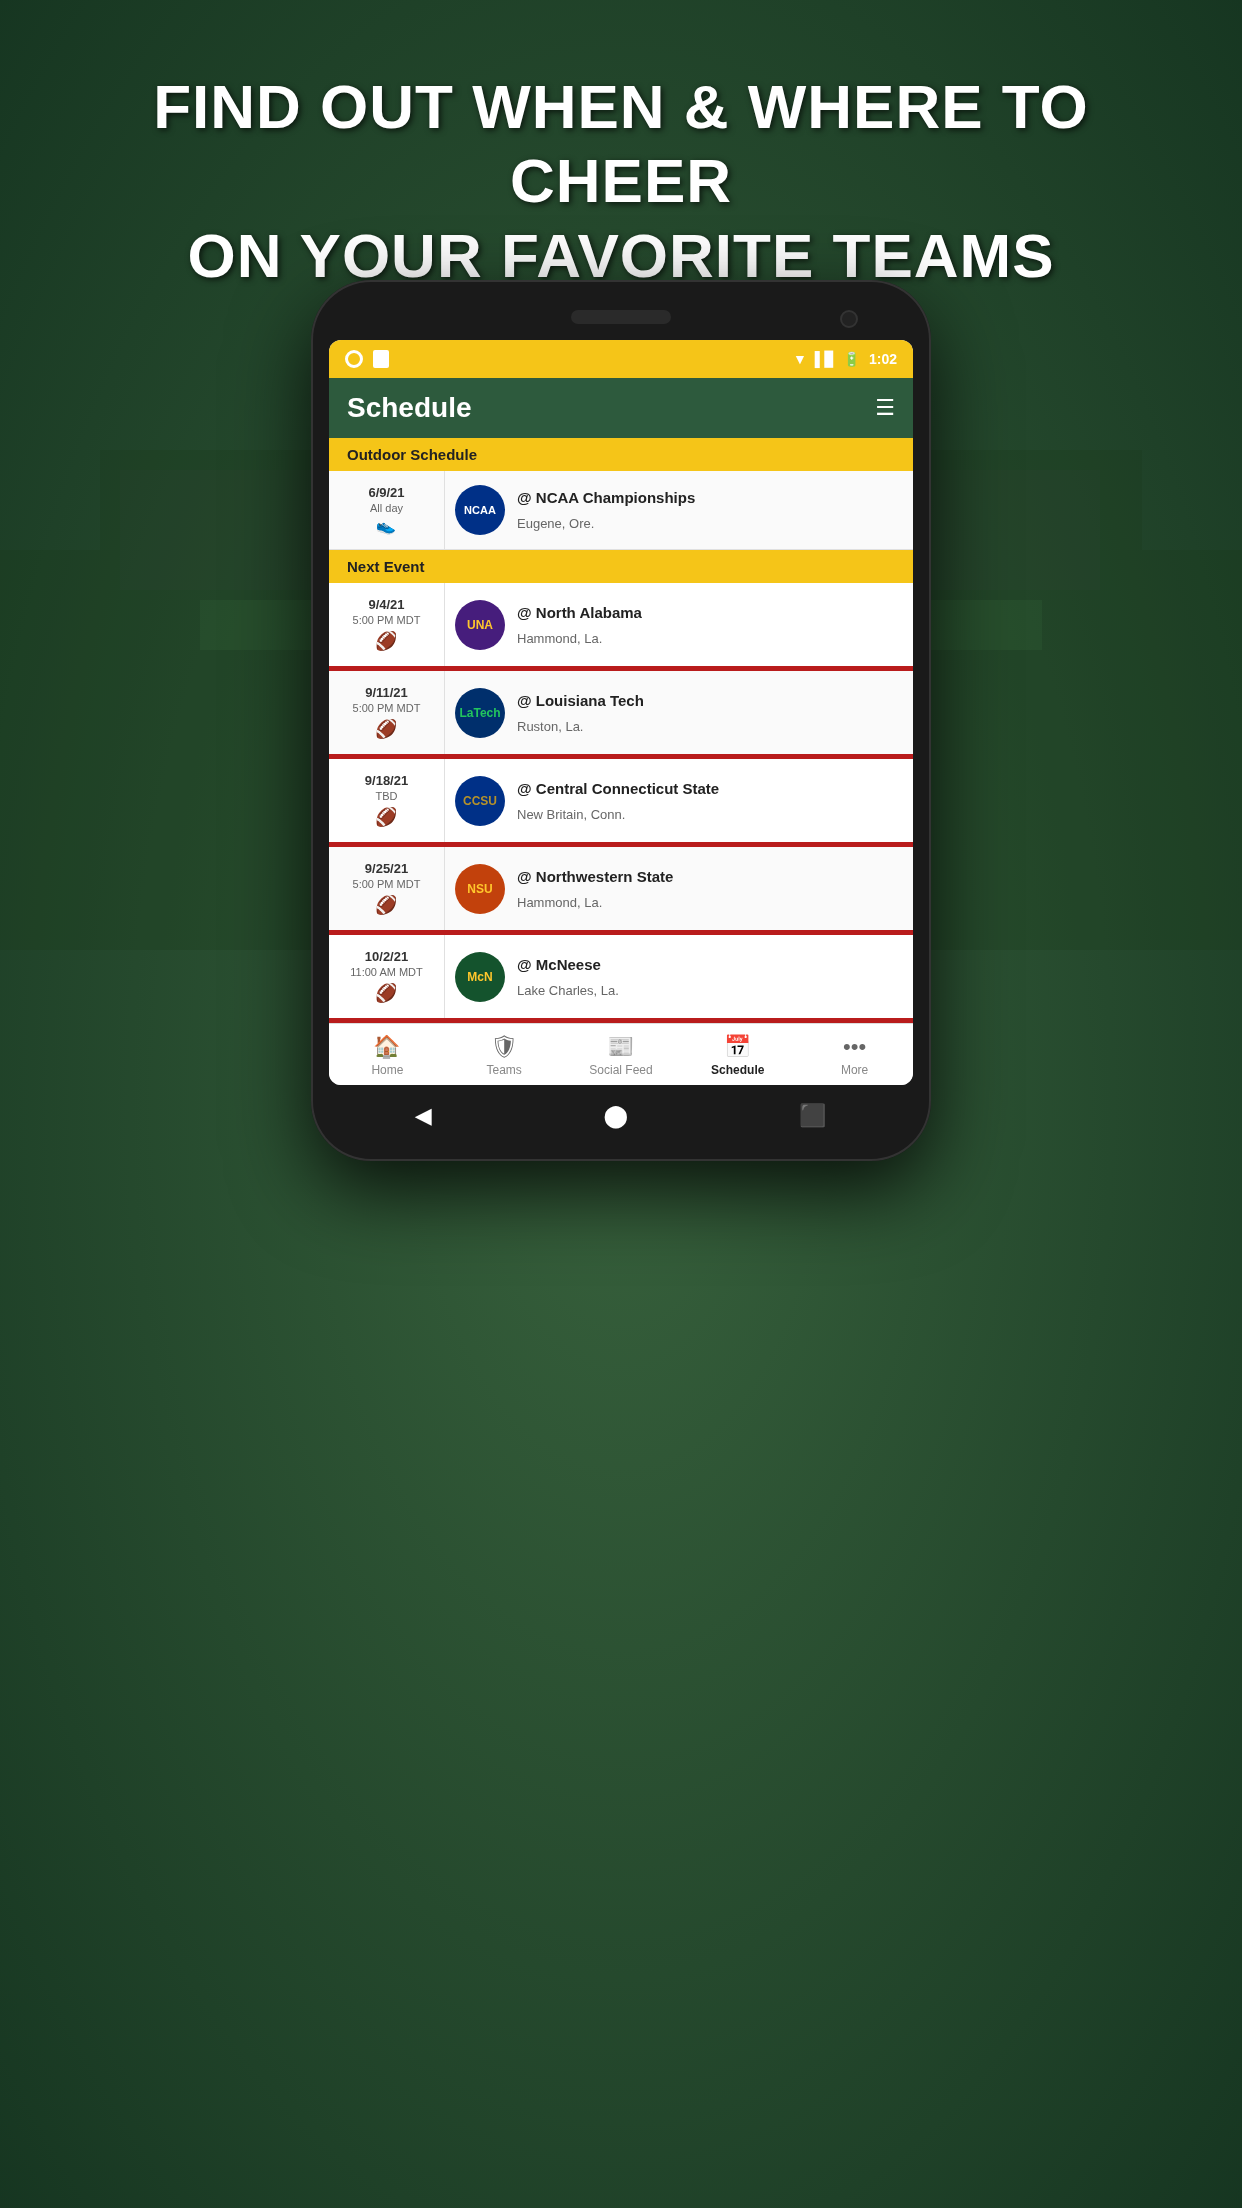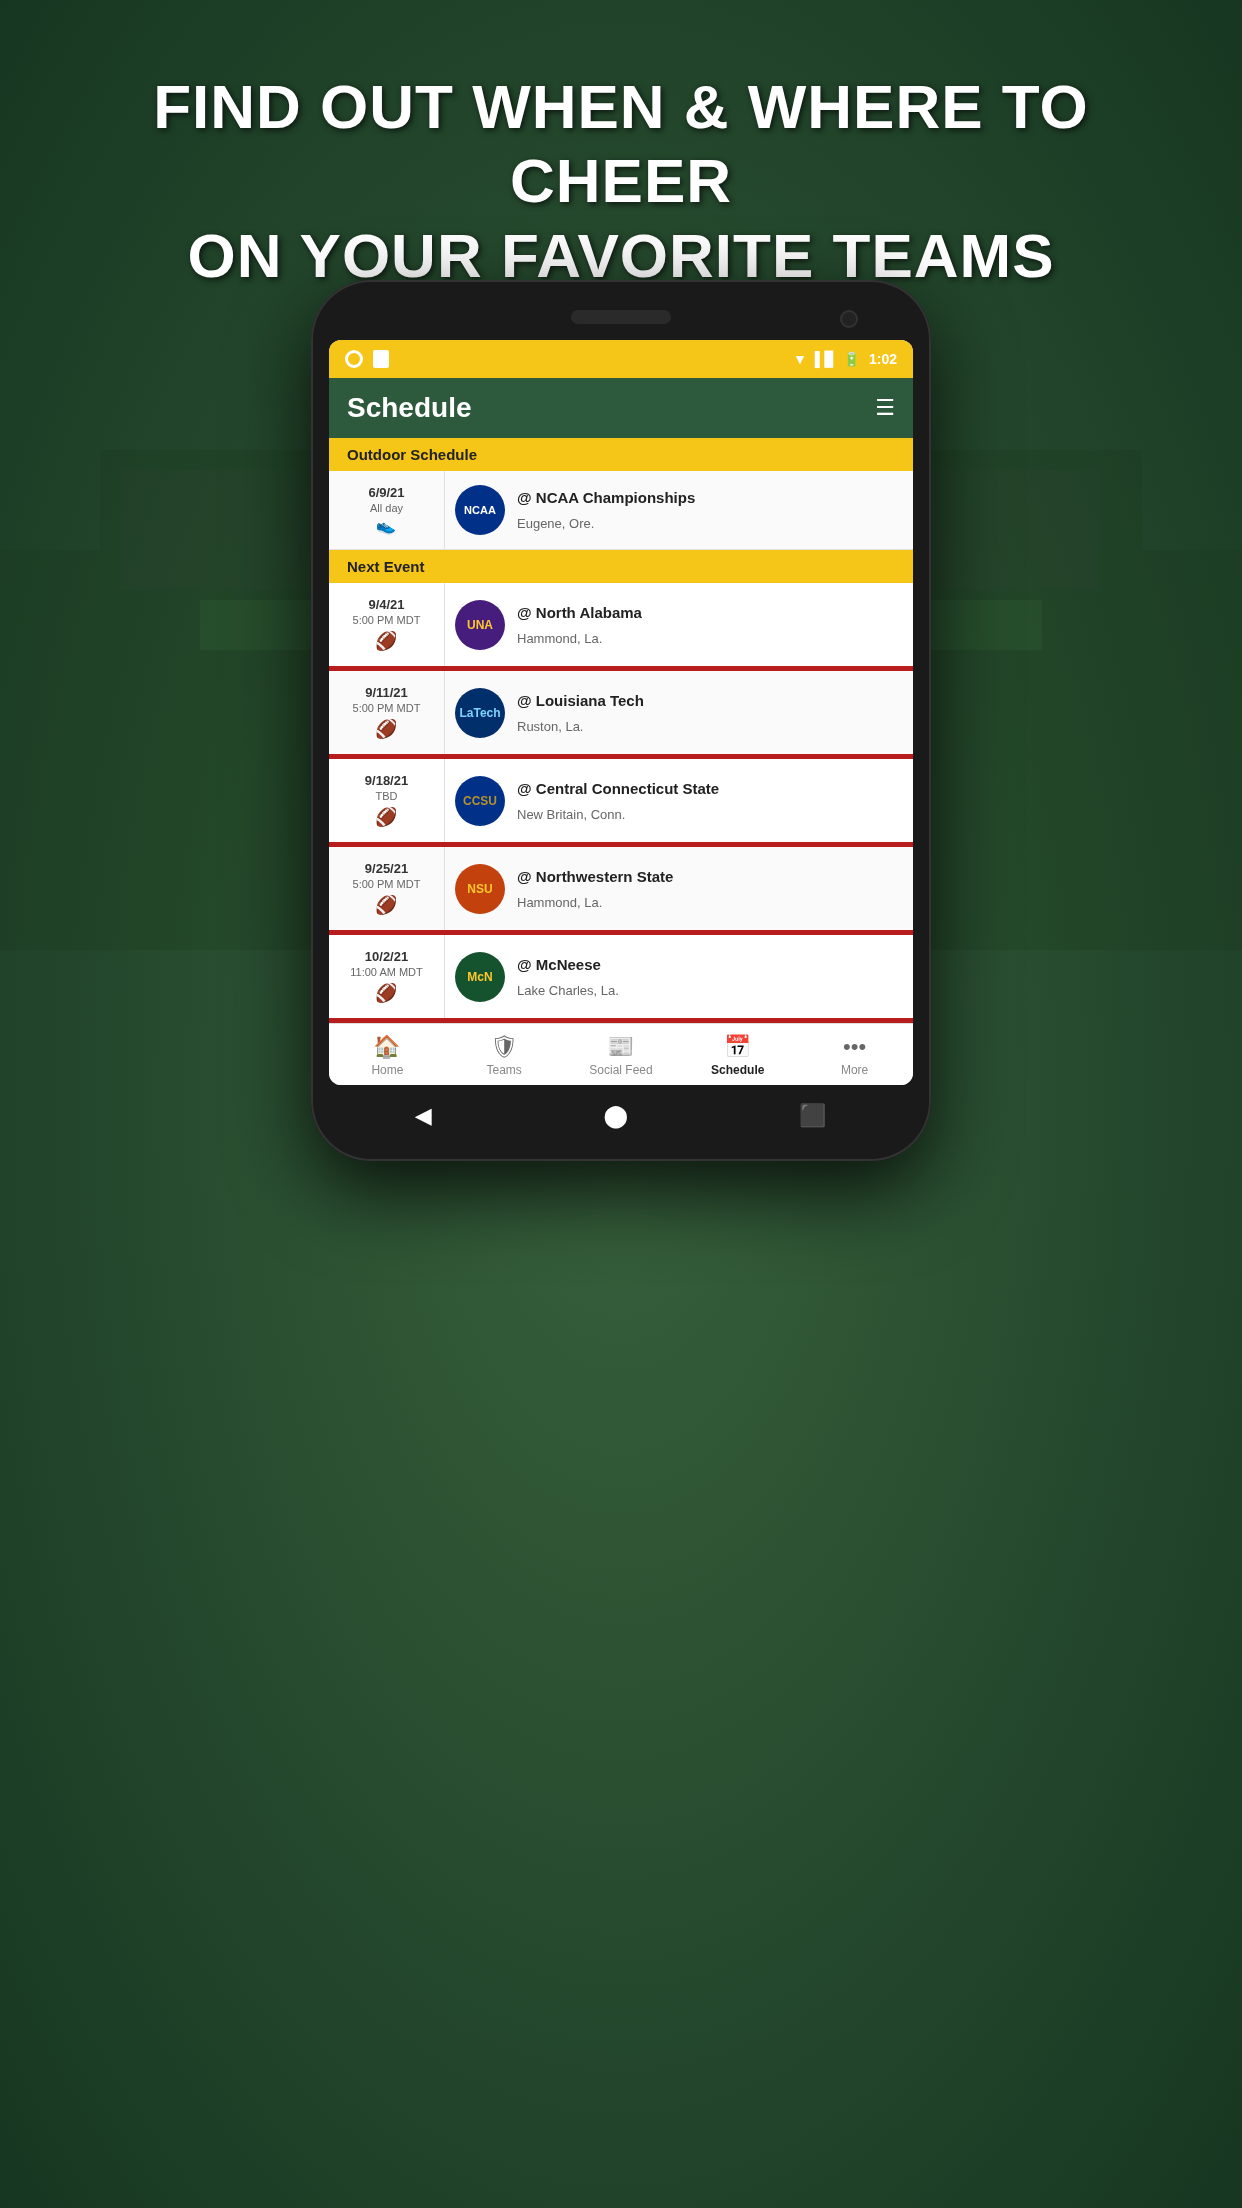--- a/index.html
+++ b/index.html
@@ -225,21 +225,21 @@
     
     .ncaa-logo {
       width: 50px; height: 50px;
       background: #003087;
       border-radius: 50%;
       display: flex; align-items: center; justify-content: center;
       color: white; font-weight: 900; font-size: 11px;
     }
     
     .logo-north-alabama { background: #461D7C; color: #FFC72C; }
-    .logo-la-tech { background: #002F6C; color: #7dd3fc; }
+    .logo-la-tech { background: #002F6C; color: #22c55e; }
     .logo-ccsu { background: #003087; color: #B5922A; }
     .logo-nw-state { background: #c2410c; color: #FFC72C; }
     .logo-mcneese { background: #14532d; color: #FFC72C; }
 
     
     .track-icon { font-size: 16px; }
     
     
     .outdoor-row {
       display: flex;

